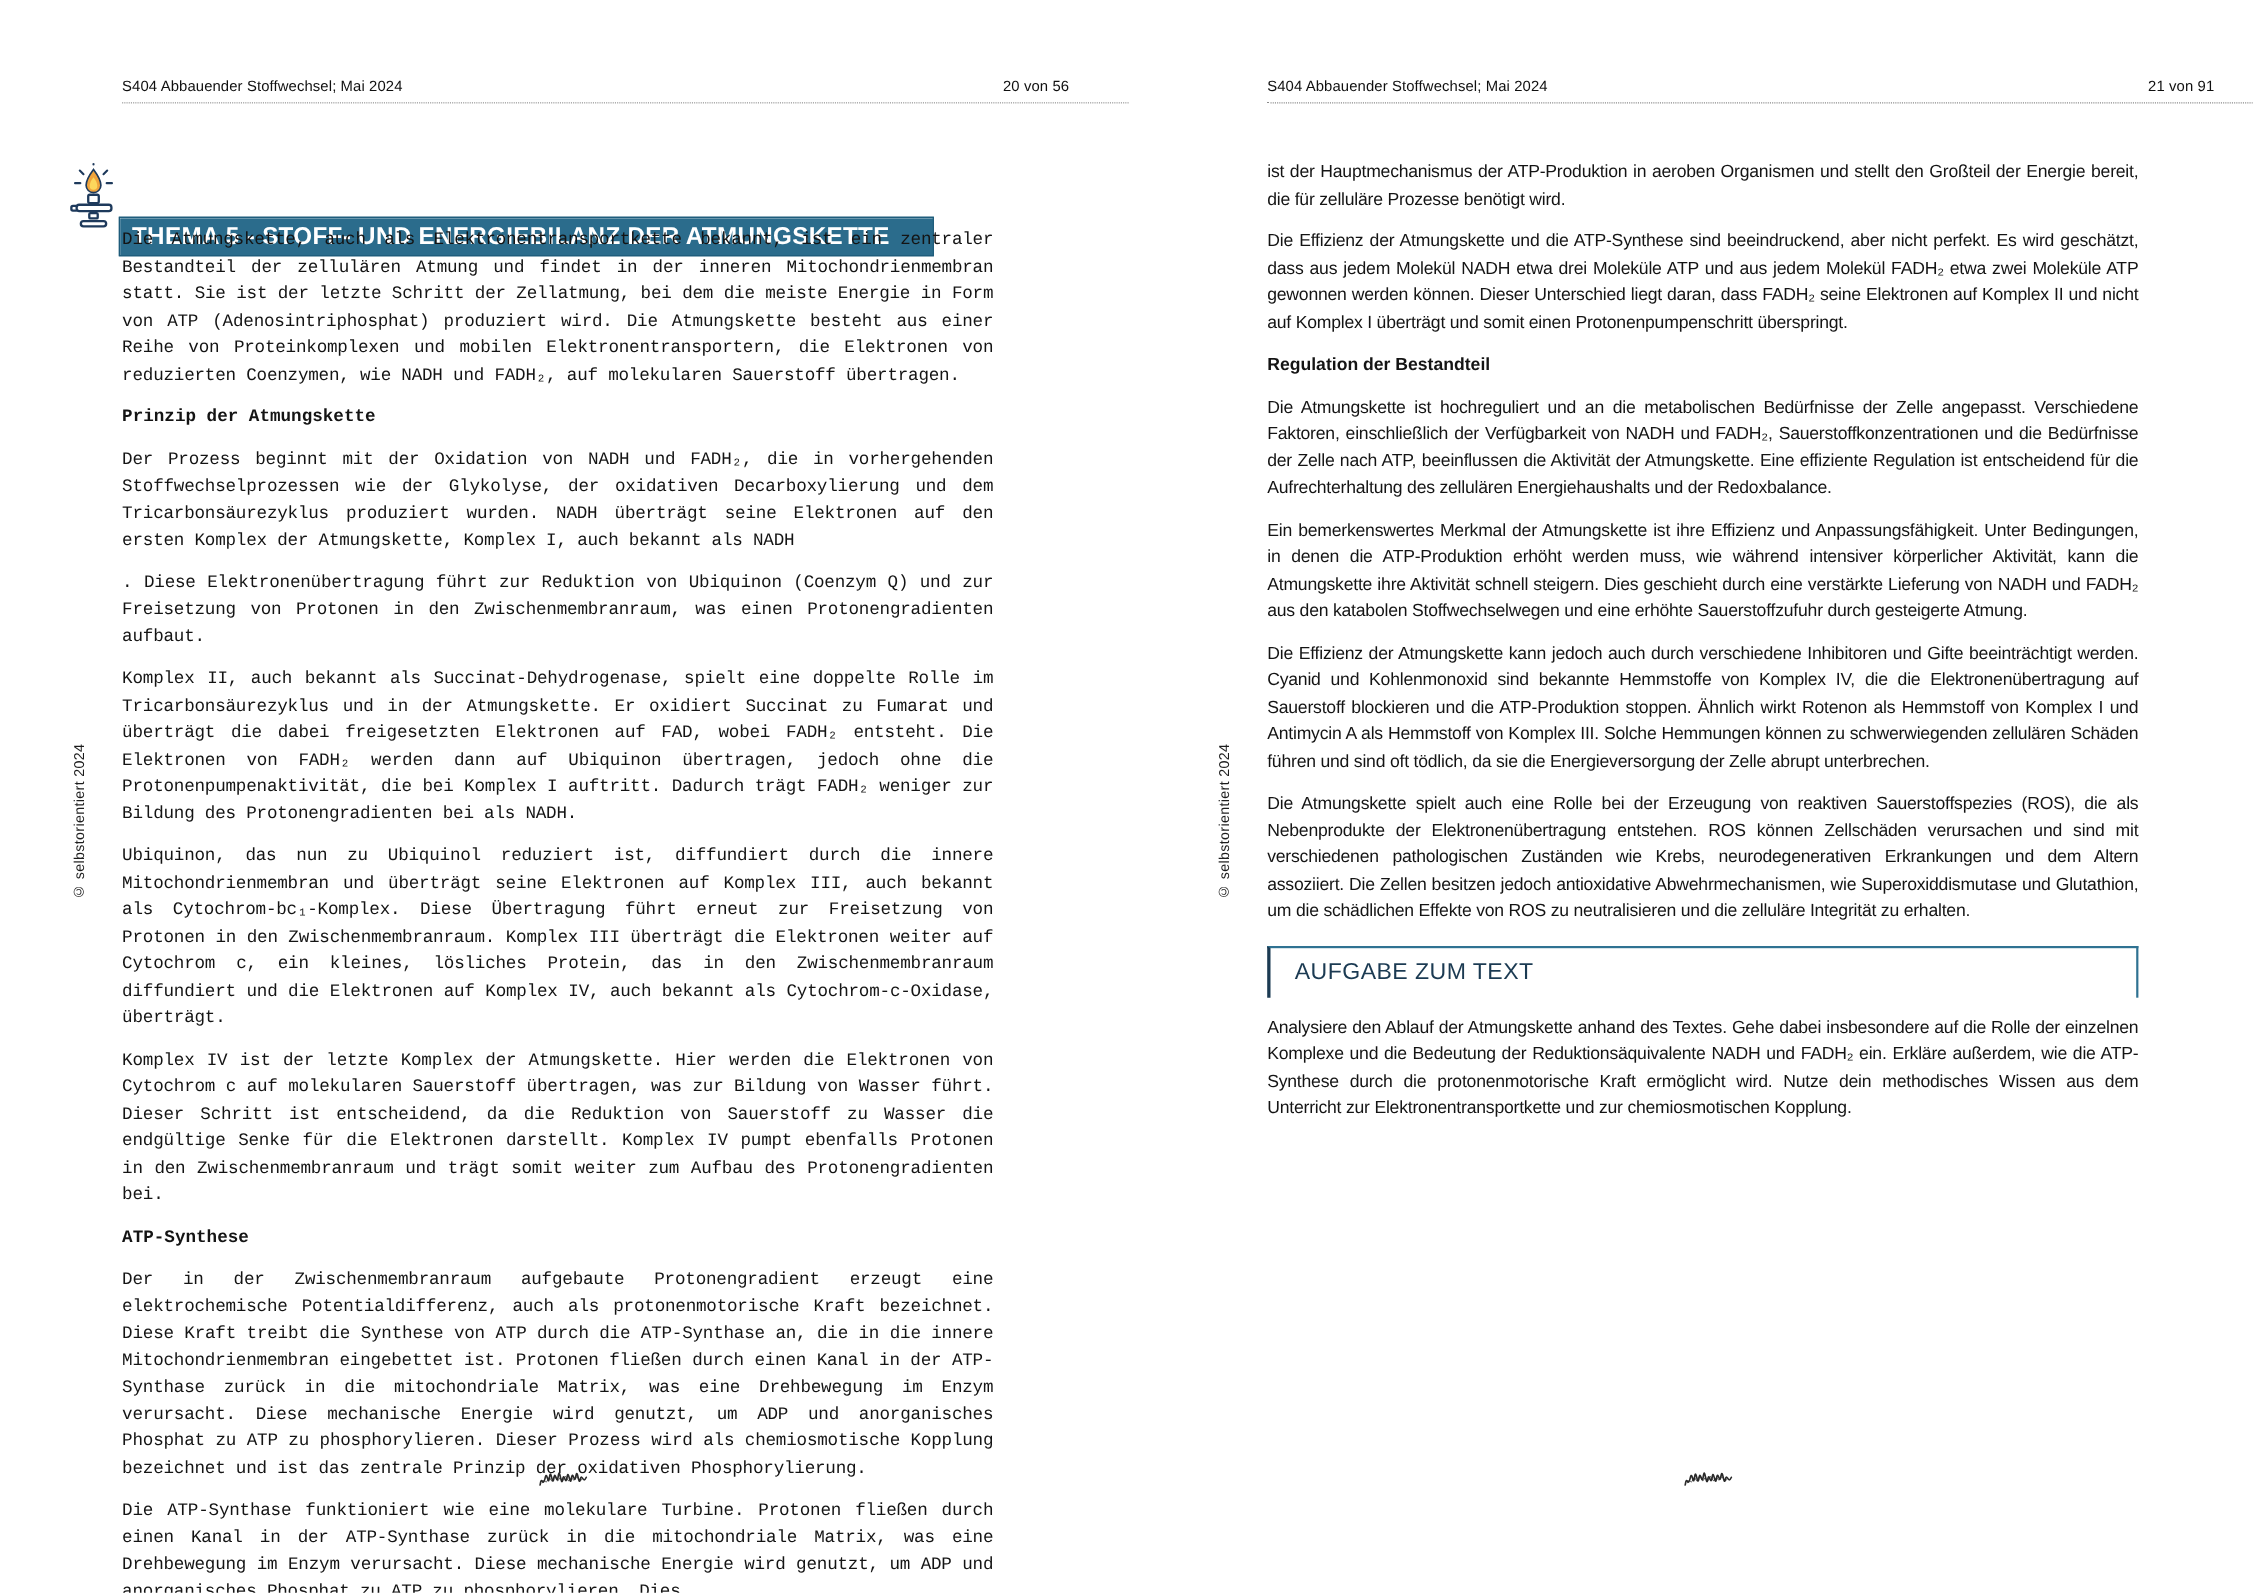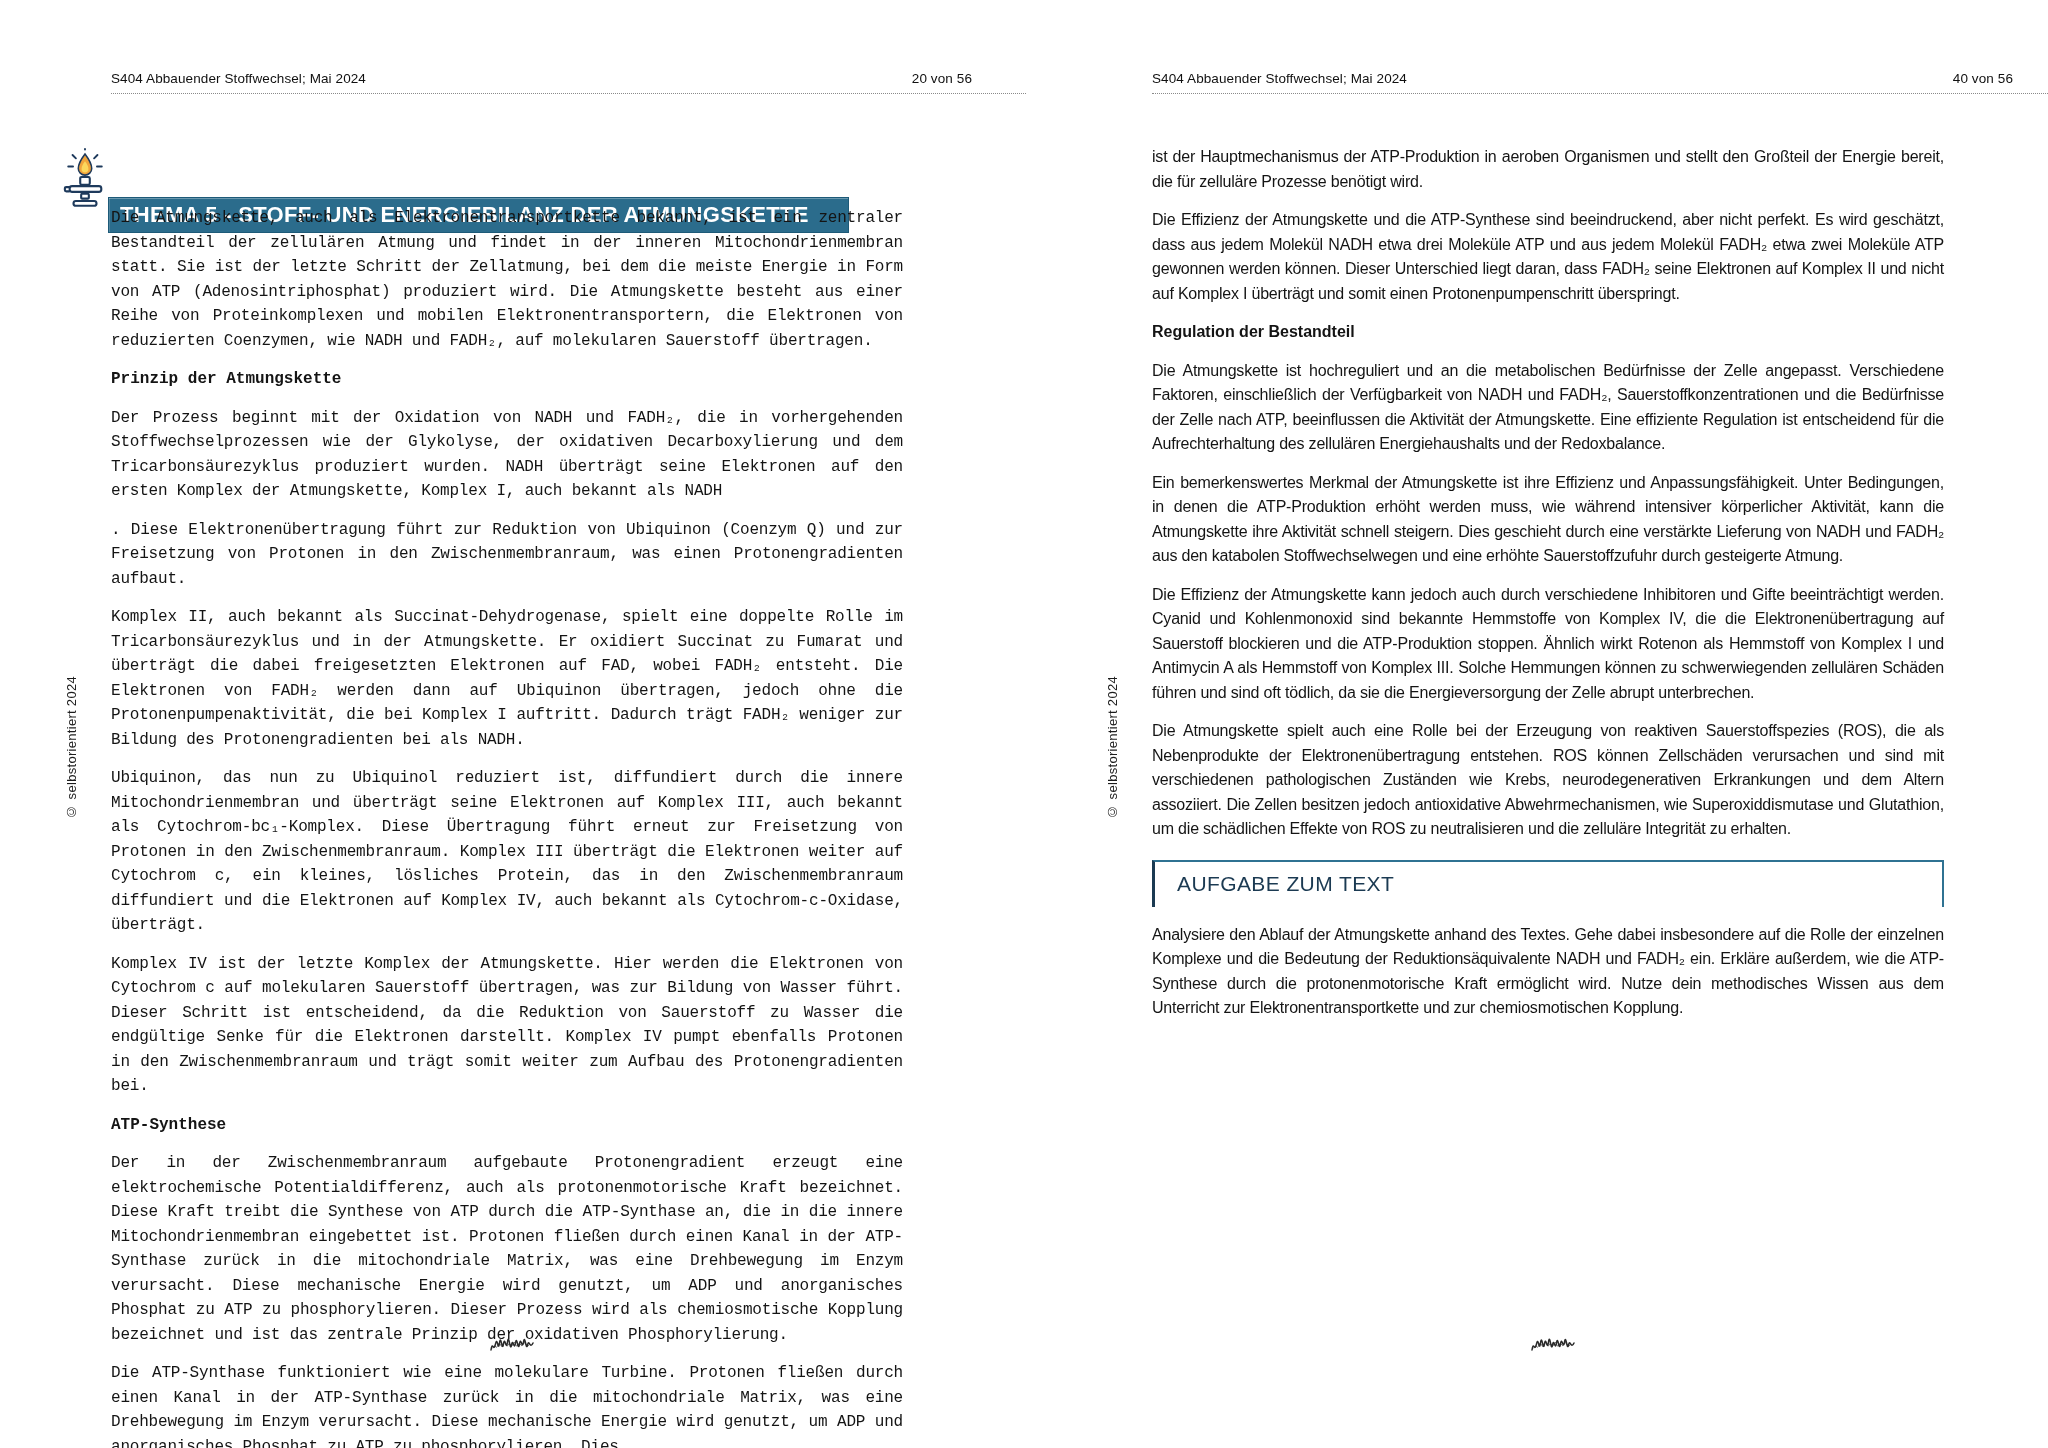--- a/index.html
+++ b/index.html
@@ -142,21 +142,21 @@
         <path d="M2,14 C3.5,4 4.5,17 6.5,8 S9,17 10.5,7 S13,17 14.5,8 S17,16 18.5,6 S21,17 22.5,9 S25,16 26.5,7 S29,17 30.5,8 S33,15 34.5,6 S37,16 38.5,9 S41,14 44,7" fill="none" stroke="#2a2a2a" stroke-width="1.5" stroke-linecap="round"></path>
         <path d="M4,12 C6,6 7,15 9,9 S12,15 14,8 S17,14 19,9 S22,14 24,8 S27,14 29,9 S32,13 34,8 S37,13 40,9" fill="none" stroke="#2a2a2a" stroke-width="0.9" stroke-linecap="round" opacity="0.8"></path>
       </svg>
     </div>
   </div>
 
   <div class="page page-right">
 
     <div class="running-head" style="left:111px;width:861px;">
       <span>S404 Abbauender Stoffwechsel; Mai 2024</span>
-      <span>40 von 56</span>
+      <span>21 von 91</span>
     </div>
     <div class="head-rule" style="left:111px;width:896px;"></div>
 
     <div class="body-col">
       <p class="para">ist der Hauptmechanismus der ATP-Produktion in aeroben Organismen und stellt den Großteil der Energie bereit, die für zelluläre Prozesse benötigt wird.</p>
       <p class="para">Die Effizienz der Atmungskette und die ATP-Synthese sind beeindruckend, aber nicht perfekt. Es wird geschätzt, dass aus jedem Molekül NADH etwa drei Moleküle ATP und aus jedem Molekül FADH₂ etwa zwei Moleküle ATP gewonnen werden können. Dieser Unterschied liegt daran, dass FADH₂ seine Elektronen auf Komplex II und nicht auf Komplex I überträgt und somit einen Protonenpumpenschritt überspringt.</p>
       <h3 class="subhead">Regulation der Bestandteil</h3>
       <p class="para">Die Atmungskette ist hochreguliert und an die metabolischen Bedürfnisse der Zelle angepasst. Verschiedene Faktoren, einschließlich der Verfügbarkeit von NADH und FADH₂, Sauerstoffkonzentrationen und die Bedürfnisse der Zelle nach ATP, beeinflussen die Aktivität der Atmungskette. Eine effiziente Regulation ist entscheidend für die Aufrechterhaltung des zellulären Energiehaushalts und der Redoxbalance.</p>
       <p class="para">Ein bemerkenswertes Merkmal der Atmungskette ist ihre Effizienz und Anpassungsfähigkeit. Unter Bedingungen, in denen die ATP-Produktion erhöht werden muss, wie während intensiver körperlicher Aktivität, kann die Atmungskette ihre Aktivität schnell steigern. Dies geschieht durch eine verstärkte Lieferung von NADH und FADH₂ aus den katabolen Stoffwechselwegen und eine erhöhte Sauerstoffzufuhr durch gesteigerte Atmung.</p>
       <p class="para">Die Effizienz der Atmungskette kann jedoch auch durch verschiedene Inhibitoren und Gifte beeinträchtigt werden. Cyanid und Kohlenmonoxid sind bekannte Hemmstoffe von Komplex IV, die die Elektronenübertragung auf Sauerstoff blockieren und die ATP-Produktion stoppen. Ähnlich wirkt Rotenon als Hemmstoff von Komplex I und Antimycin A als Hemmstoff von Komplex III. Solche Hemmungen können zu schwerwiegenden zellulären Schäden führen und sind oft tödlich, da sie die Energieversorgung der Zelle abrupt unterbrechen.</p>

